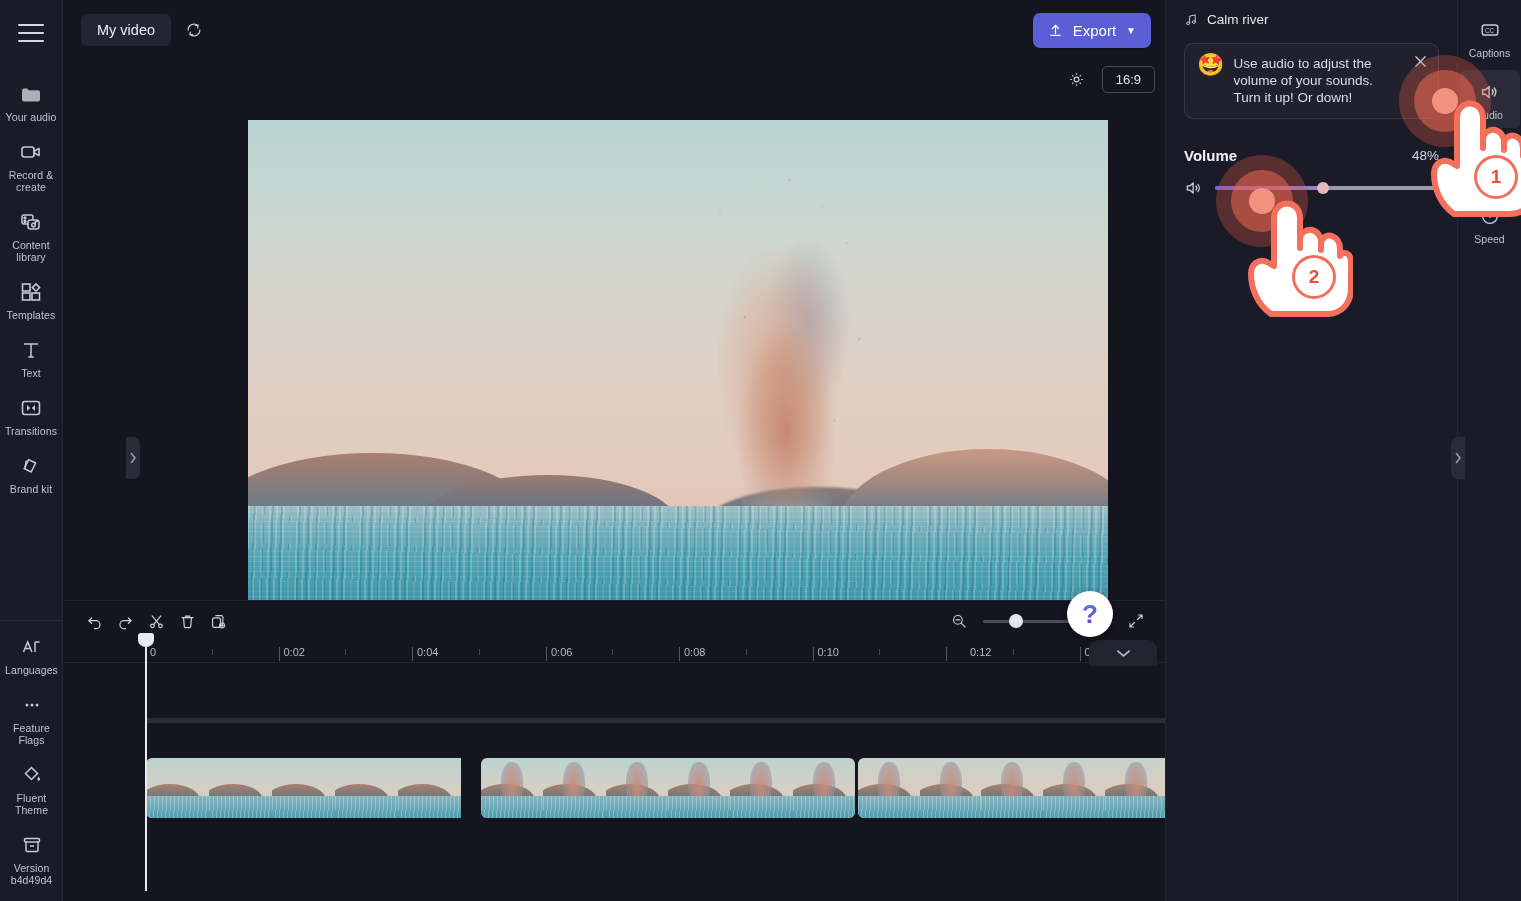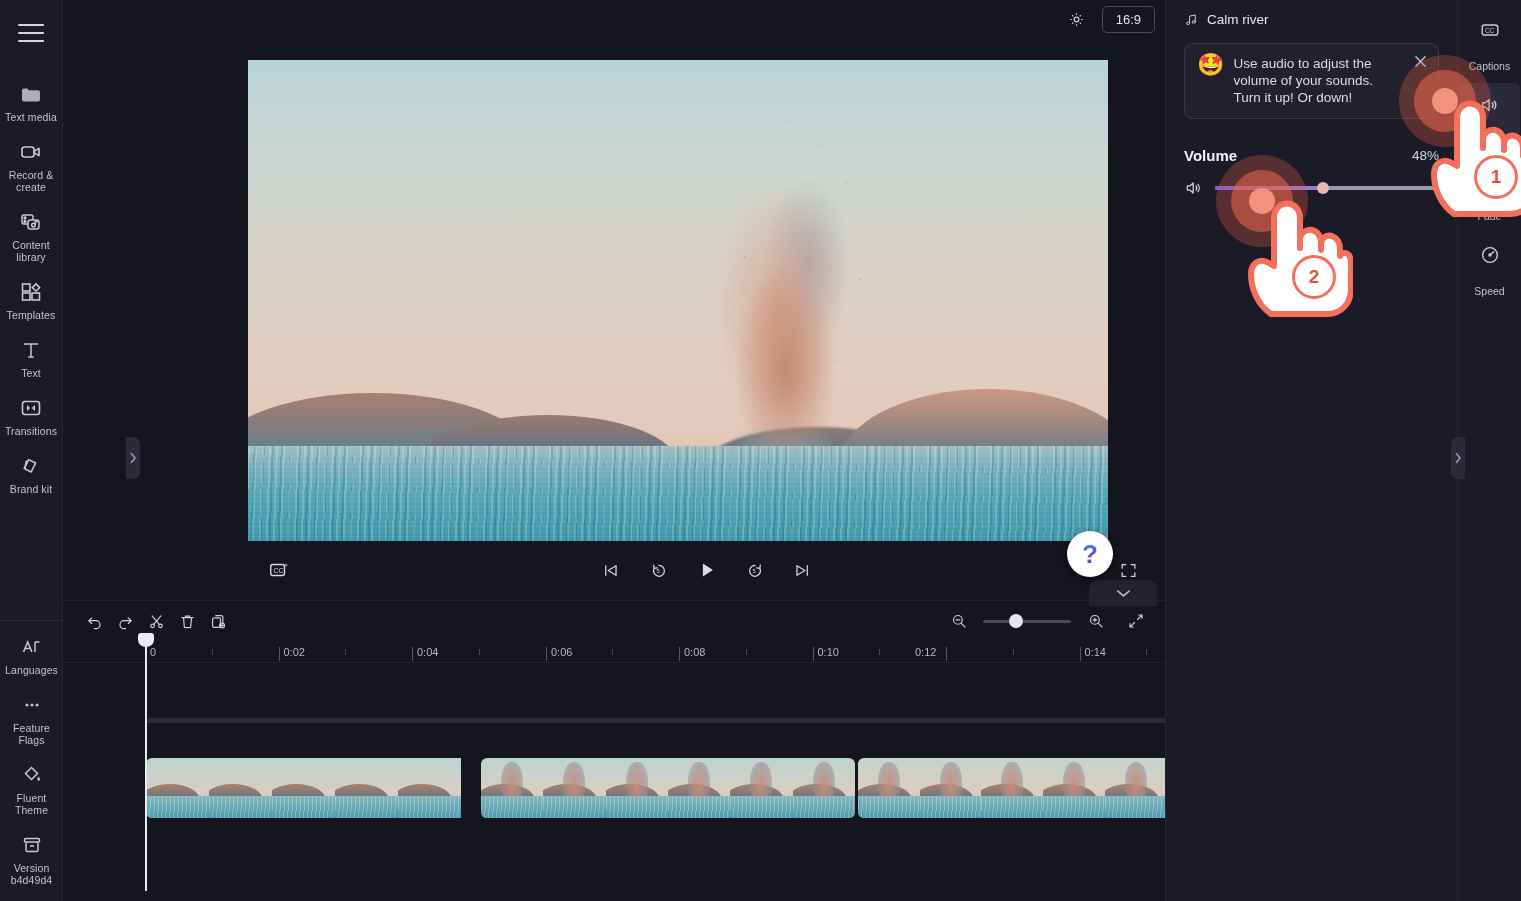--- a/index.html
+++ b/index.html
@@ -244,21 +244,21 @@
     background: linear-gradient(90deg,#6b62d8,#9f7fc9); width:48%;}
   .vol-knob { position:absolute; left:48%; top:-4px; transform:translateX(-50%);
     width:12px;height:12px;border-radius:50%; background:#e8b8b8;}
 
   
   .tabstrip {
     width: 64px; flex:0 0 64px; background:#1b1b27; border-left:1px solid #262633;
     padding-top: 8px; display:flex; flex-direction:column; align-items:center; position:relative;
   }
   .tab {
-    width:60px; padding:10px 2px 7px; display:flex;flex-direction:column;align-items:center;gap:18px;
+    width:60px; padding:10px 2px 7px; display:flex;flex-direction:column;align-items:center;gap:5px;
     cursor:pointer; border-radius:6px; margin-bottom:4px;
   }
   .tab.active { background:#2a2a3a;}
   .tab .ti { width:24px;height:24px;display:flex;align-items:center;justify-content:center;color:#cdcdd9;}
   .tab .tl2 { font-size:10.5px; color:#c2c2d0;}
 
   
   .click-fx { position:absolute; border-radius:50%; pointer-events:none; z-index:30;}
   .ring-outer { background: rgba(232,94,72,.30); }
   .ring-mid { background: rgba(237,104,80,.55); }
@@ -284,21 +284,21 @@
       </div>
     </div>
     <div class="rail-items">
 
       <div class="rail-item">
         <span class="ico">
           <svg width="24" height="24" viewBox="0 0 24 24" fill="none" stroke="currentColor" stroke-width="1.6">
             <path d="M3 8.5a2 2 0 0 1 2-2h3.2l1.6 1.8H19a2 2 0 0 1 2 2v7.2a2 2 0 0 1-2 2H5a2 2 0 0 1-2-2z" fill="currentColor" stroke="none" opacity=".85"></path>
           </svg>
         </span>
-        <span class="lbl">Text media</span>
+        <span class="lbl">Your audio</span>
       </div>
 
       <div class="rail-item">
         <span class="ico">
           <svg width="24" height="24" viewBox="0 0 24 24" fill="none" stroke="currentColor" stroke-width="1.6">
             <rect x="3" y="7" width="12" height="10" rx="2.4"></rect>
             <path d="M15 11.2l5-2.8v7.2l-5-2.8z" stroke-linejoin="round"></path>
           </svg>
         </span>
         <span class="lbl">Record &amp; create</span>
@@ -402,20 +402,43 @@
             <path d="M10 13h4"></path>
           </svg>
         </span>
         <span class="lbl">Version b4d49d4</span>
       </div>
     </div>
   </div>
 
   <div class="main">
 
+    <div class="topbar">
+      <div class="title-chip">My video</div>
+      <div class="sync-icon">
+        <svg width="20" height="20" viewBox="0 0 24 24" fill="none" stroke="currentColor" stroke-width="1.5" stroke-linecap="round">
+          <path d="M19 12a7 7 0 0 1-11.5 5.4"></path>
+            <path d="M5 12a7 7 0 0 1 11.5-5.4"></path>
+          <path d="M7.6 14.6L7.2 17.8 10.4 17.4"></path>
+            <path d="M16.4 9.4l.4-3.2-3.2.4"></path>
+        </svg>
+      </div>
+      <div class="topbar-spacer"></div>
+      <button class="export-btn">
+        <span style="display:flex;">
+          <svg width="17" height="17" viewBox="0 0 24 24" fill="none" stroke="currentColor" stroke-width="1.8" stroke-linecap="round">
+            <path d="M12 16V5"></path>
+              <path d="M7.5 9.4L12 4.9l4.5 4.5"></path>
+              <path d="M5.5 19h13"></path>
+          </svg>
+        </span>
+        <span>Export</span>
+        <span class="chev">▼</span>
+      </button>
+    </div>
 
     <div class="stage">
 
       <div class="stage-tools">
         <div class="gear">
           <svg width="19" height="19" viewBox="0 0 24 24" fill="none" stroke="currentColor" stroke-width="1.5">
             <circle cx="12" cy="12" r="3"></circle>
             <path d="M12 4v2M12 18v2M4 12h2M18 12h2M6.6 6.6l1.4 1.4M16 16l1.4 1.4M17.4 6.6L16 8M8 16l-1.4 1.4"></path>
           </svg>
         </div>
@@ -578,21 +601,21 @@
           <div class="tick" style="left: 482.5px;"></div>
           <div class="tick-lbl" style="left: 483px;">0:06</div>
           <div class="tick minor" style="left: 549.25px;"></div>
           <div class="tick" style="left: 616px;"></div>
           <div class="tick-lbl" style="left: 616px;">0:08</div>
           <div class="tick minor" style="left: 682.75px;"></div>
           <div class="tick" style="left: 749.5px;"></div>
           <div class="tick-lbl" style="left: 749.5px;">0:10</div>
           <div class="tick minor" style="left: 816.25px;"></div>
           <div class="tick" style="left: 883px;"></div>
-          <div class="tick-lbl" style="left: 837px; padding-left: 15px;">0:12</div>
+          <div class="tick-lbl" style="left: 892px; padding-left: 15px;">0:12</div>
           <div class="tick minor" style="left: 949.75px;"></div>
           <div class="tick" style="left: 1016.5px;"></div>
           <div class="tick-lbl" style="left: 1016.5px;">0:14</div>
           <div class="tick minor" style="left: 1083.25px;"></div>
           <div class="tick" style="left: 1150px;"></div>
           <div class="tick-lbl" style="left: 1150px;">0:1</div>
         </div>
 
       <div class="tl-tracks">
         <div class="clip-row">

